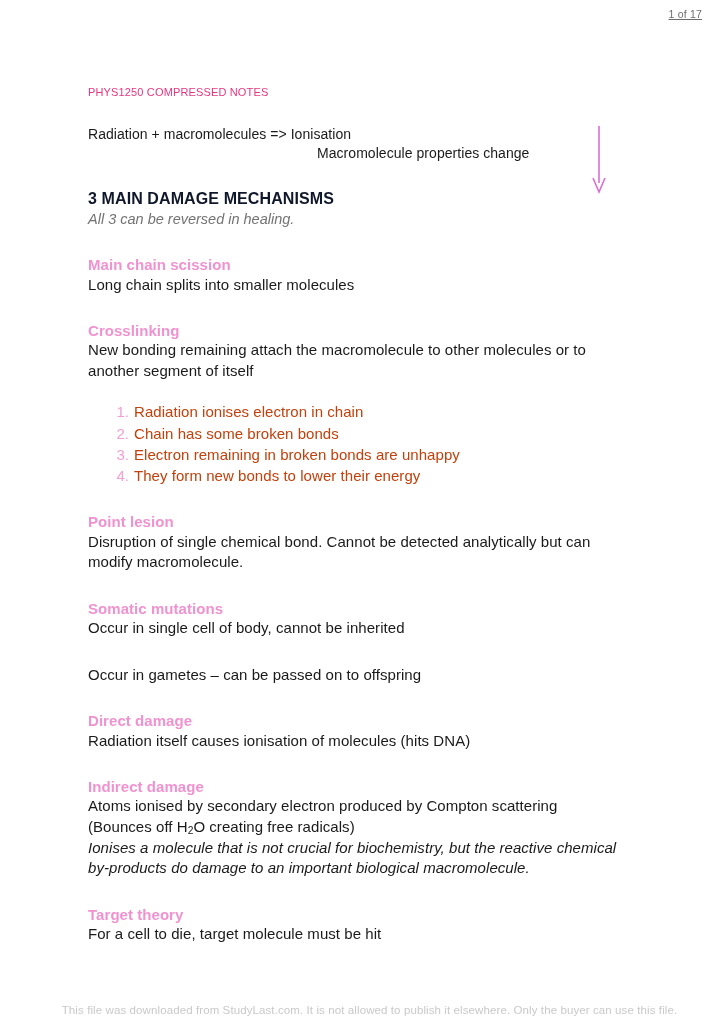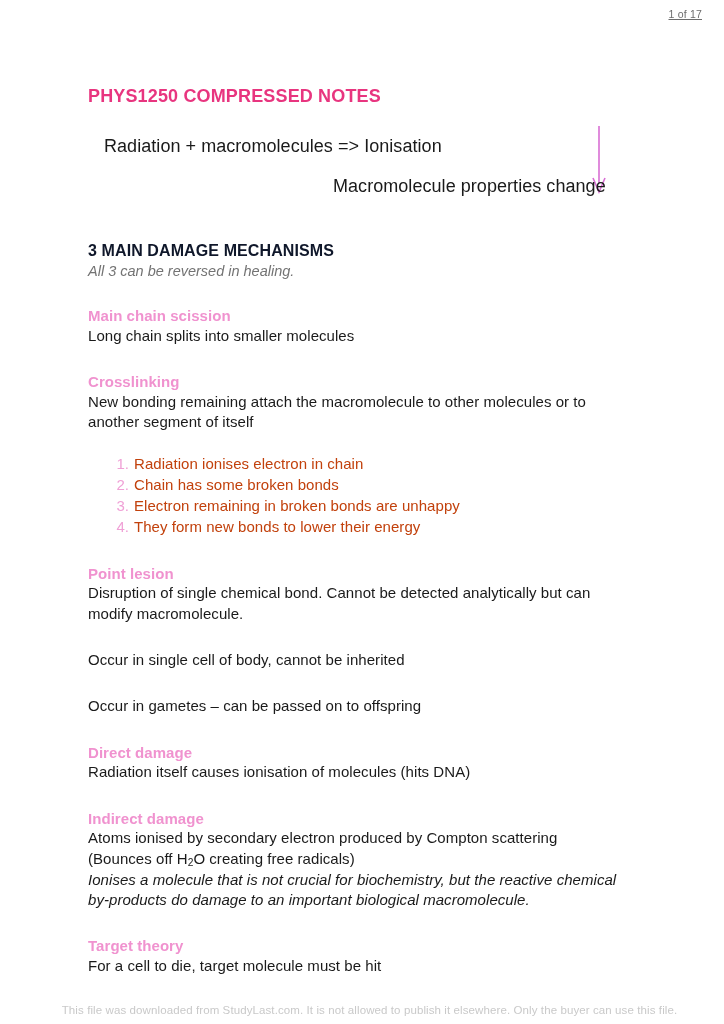--- a/index.html
+++ b/index.html
@@ -33,22 +33,22 @@
   }
 
   .content {
     position: absolute;
     left: 88px;
     top: 86px;
     width: 552px;
   }
 
   .doc-title {
-    font-size: 18px;
-    font-weight: bold;
+    font-size: 11px;
+    font-weight: normal;
     color: #e8357f;
     letter-spacing: 0.15px;
     margin: 0 0 26px 0;
     line-height: 1.2;
   }
 
   .section-title {
     font-size: 16px;
     color: #0f172a;
     margin: 0;
@@ -66,23 +66,23 @@
 
   .sub-head {
     font-size: 15px;
     color: #f092cf;
     margin: 0;
     line-height: 1.3;
     letter-spacing: 0.05px;
   }
 
   .body-line {
-    font-size: 18px;
+    font-size: 14px;
     color: #1a1a1a;
-    margin: 16px;
+    margin: 0;
     line-height: 1.36;
     letter-spacing: 0.05px;
   }
 
   .body-para {
     font-size: 15px;
     color: #1a1a1a;
     margin: 0;
     line-height: 1.36;
     width: 548px;
@@ -199,20 +199,21 @@
       <li>They form new bonds to lower their energy</li>
     </ol>
 
     <div class="gap-lg"></div>
 
     <h3 class="sub-head">Point lesion</h3>
     <p class="body-para">Disruption of single chemical bond. Cannot be detected analytically but can modify macromolecule.</p>
 
     <div class="gap-lg"></div>
 
+    <h3 class="sub-head">Somatic mutations</h3>
     <p class="body-para">Occur in single cell of body, cannot be inherited</p>
 
     <div class="gap-lg"></div>
 
     <p class="body-para">Occur in gametes – can be passed on to offspring</p>
 
     <div class="gap-lg"></div>
 
     <h3 class="sub-head">Direct damage</h3>
     <p class="body-para">Radiation itself causes ionisation of molecules (hits DNA)</p>

